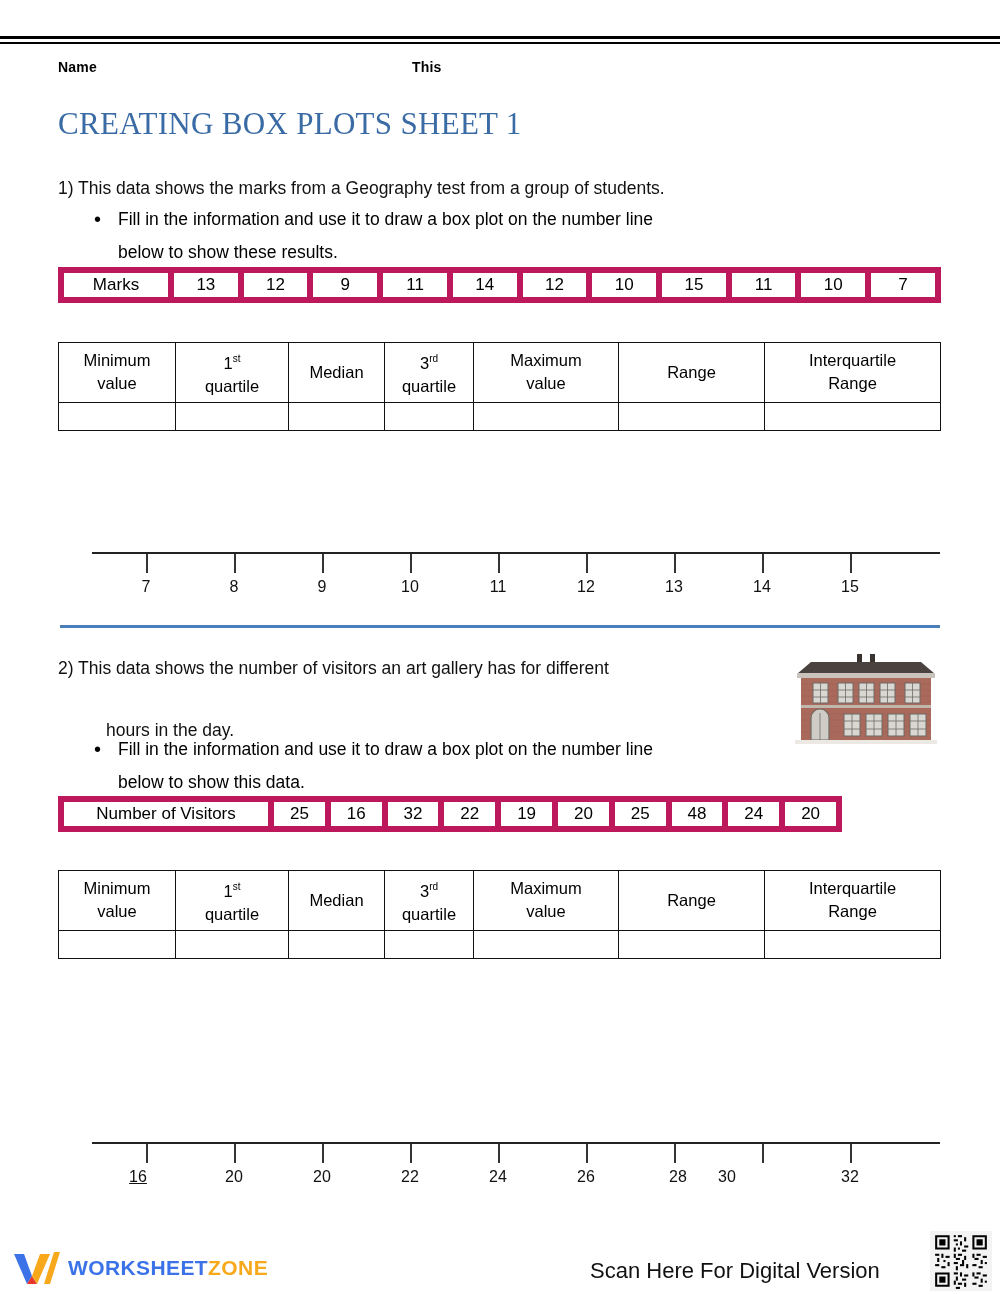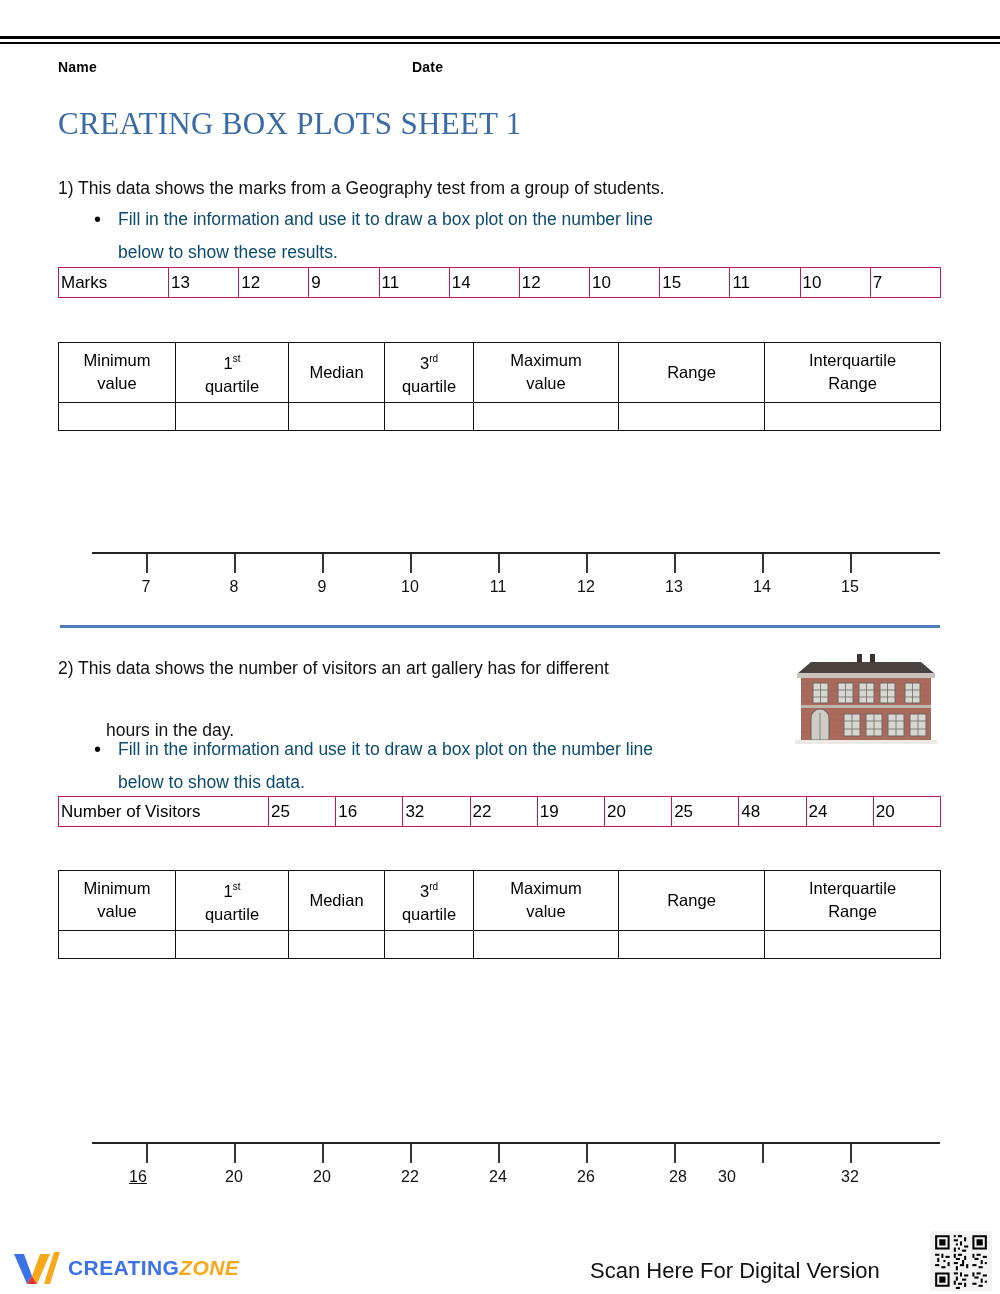--- a/index.html
+++ b/index.html
@@ -54,21 +54,21 @@
     white-space: nowrap;
   }
   .q1-line { left: 58px; top: 172px; }
   .q2-line1 { left: 58px; top: 652px; }
   .q2-line2 { left: 58px; top: 714px; margin-left: 48px; }
 
   .bullet-row {
     position: absolute;
     font-size: 17.5px;
     line-height: 33px;
-    color: #0c4a6e;
+    color: #000000;
     white-space: nowrap;
   }
   .bullet-dot {
     position: absolute;
     font-size: 20px;
     line-height: 33px;
   }
 
   .b1-dot { left: 94px; top: 203px; }
   .b1-l1  { left: 118px; top: 203px; }
@@ -78,30 +78,30 @@
   .b2-l1  { left: 118px; top: 733px; }
   .b2-l2  { left: 118px; top: 766px; }
 
   
   .data-table {
     position: absolute;
     border-collapse: collapse;
     table-layout: fixed;
   }
   .data-table td {
-    border: 1px solid #be185d;
+    border: 6px solid #be185d;
     height: 30px;
-    text-align: left;
+    text-align: center;
     vertical-align: middle;
     font-size: 17px;
     color: #000;
     padding: 0 2px;
   }
   #marks-table { left: 58px; top: 267px; width: 883px; }
-  #visitors-table { left: 58px; top: 796px; width: 883px; }
+  #visitors-table { left: 58px; top: 796px; width: 784px; }
 
   
   .summary-table {
     position: absolute;
     border-collapse: collapse;
     table-layout: fixed;
     width: 883px;
   }
   .summary-table th, .summary-table td {
     border: 1px solid #111;
@@ -153,40 +153,40 @@
   .footer-logo {
     position: absolute; left: 10px; top: 1250px; width: 230px; height: 40px;
   }
   .logo-mark { position: absolute; left: 0; top: 0; width: 52px; height: 36px; }
   .logo-word {
     position: absolute; left: 58px; top: 6px;
     font-size: 21px; font-weight: 700; letter-spacing: .4px;
     white-space: nowrap;
   }
   .logo-word .w-part { color: #3b72e8; }
-  .logo-word .z-part { color: #f7a81b; font-style: italic; }
+  .logo-word .z-part { color: #f7a81b; }
 
   .scan-text {
     position: absolute; left: 590px; top: 1258px;
     font-size: 22px; color: #111; white-space: nowrap;
   }
   .qr-code {
     position: absolute; left: 930px; top: 1231px; width: 62px; height: 60px;
     background: #f3f3f3;
   }
 </style>
 </head>
 <body>
 
 <div class="top-rule-a"></div>
 <div class="top-rule-b"></div>
 
 <div class="namedate">
   <span class="name-label">Name</span>
-  <span class="date-label">Date</span>
+  <span class="date-label">This</span>
 </div>
 
 <div class="page-title">CREATING BOX PLOTS SHEET 1</div>
 
 <div class="q-text q1-line">1) This data shows the marks from a Geography test from a group of students.</div>
 <div class="bullet-dot b1-dot">•</div>
 <div class="bullet-row b1-l1">Fill in the information and use it to draw a box plot on the number line</div>
 <div class="bullet-row b1-l2">below to show these results.</div>
 
 <table class="data-table" id="marks-table">
@@ -445,21 +445,21 @@
   </div>
 
 <div class="footer-logo">
   <svg class="logo-mark" viewBox="0 0 52 36">
     <path d="M4 4 L14 4 L22 26 L17 34 Z" fill="#3b72e8"></path>
     <path d="M17 34 L22 26 L27 34 Z" fill="#e8352e"></path>
     <path d="M27 34 L22 26 L30 4 L40 4 Z" fill="#f7a81b"></path>
     <path d="M44 2 L50 2 L40 34 L34 34 Z" fill="#f7a81b"></path>
   </svg>
   <div class="logo-word">
-    <span class="w-part">CREATING</span><span class="z-part">ZONE</span>
+    <span class="w-part">WORKSHEET</span><span class="z-part">ZONE</span>
   </div>
 </div>
 
 <div class="scan-text">Scan Here For Digital Version</div>
 
 <svg class="qr-code" viewBox="0 0 29 29">
   <rect x="0" y="0" width="29" height="29" fill="#f3f3f3"></rect>
   <g fill="#000000">
     <path d="M2 2 h7 v7 h-7 z M3 3 v5 h5 v-5 z"></path>
     <rect x="4" y="4" width="3" height="3"></rect>

